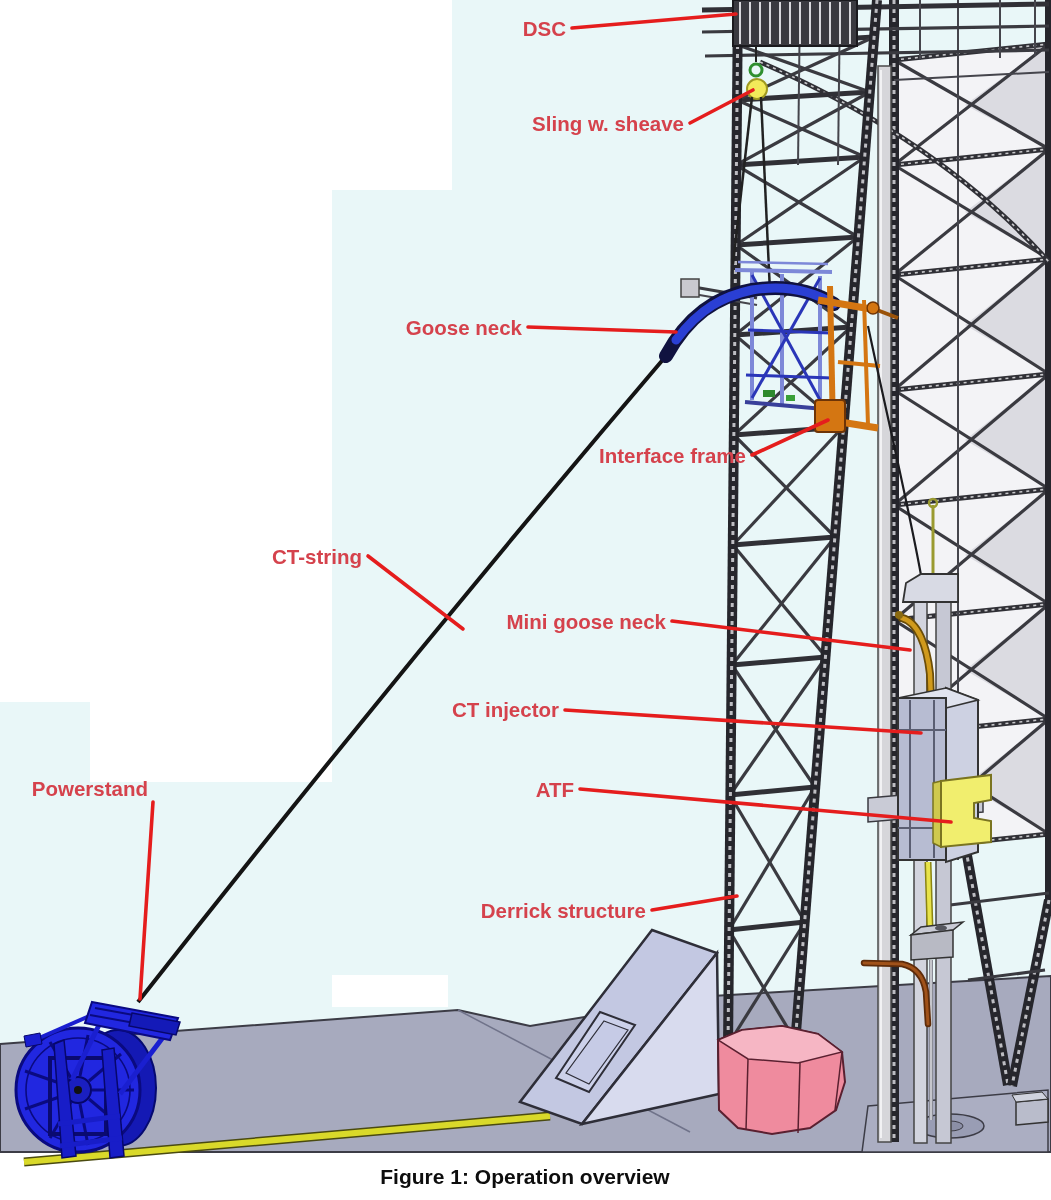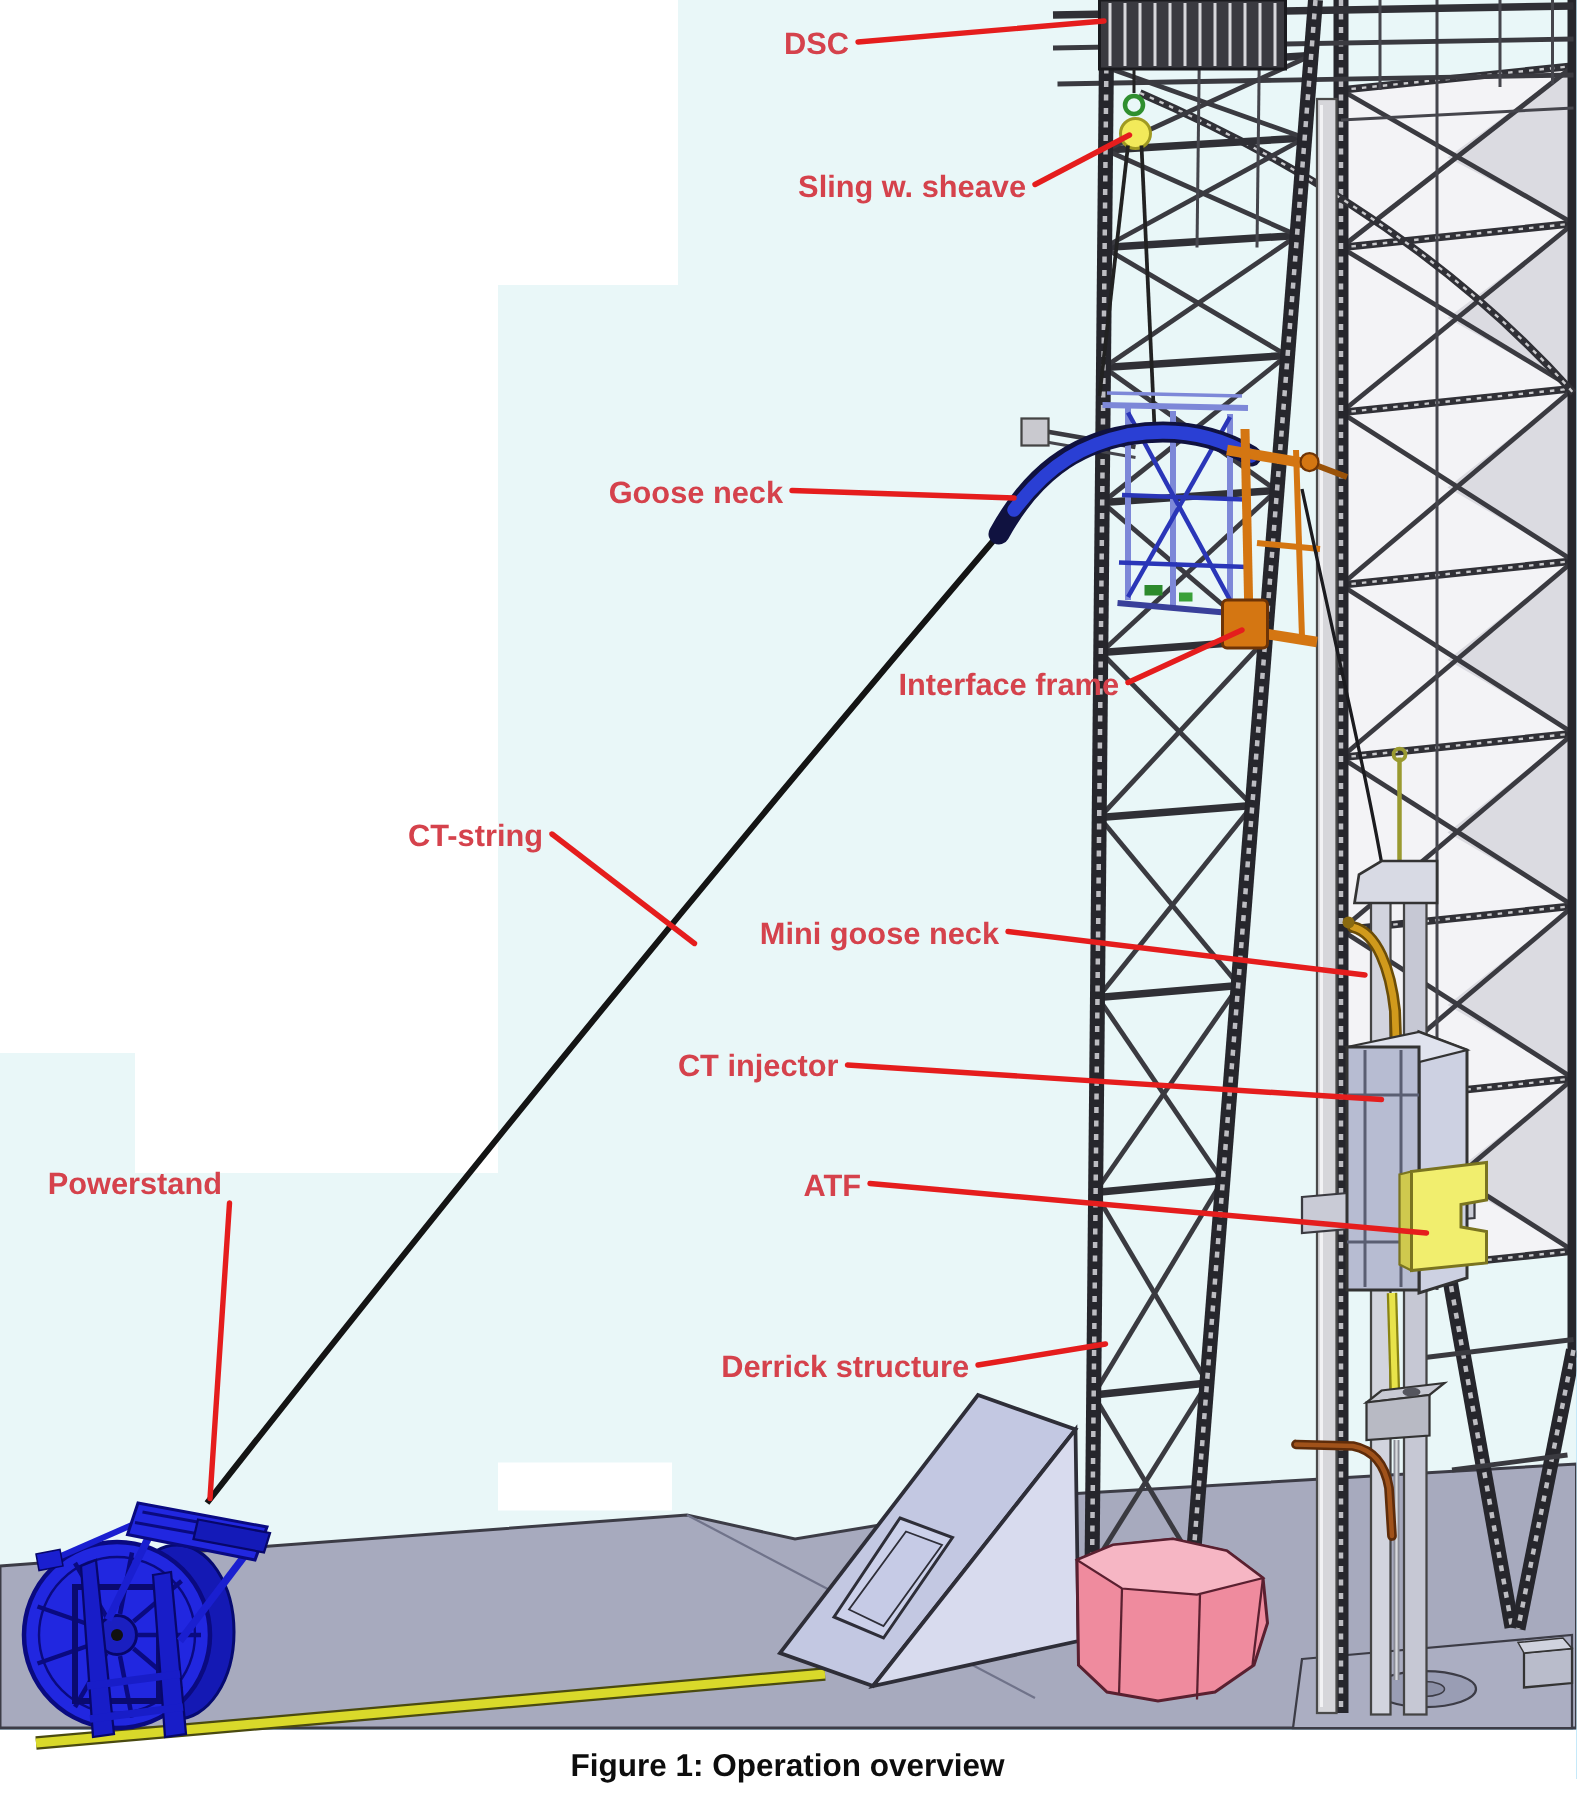--- a/index.html
+++ b/index.html
@@ -1,16 +1,16 @@
 <!DOCTYPE html>
 <html><head>
 <meta charset="utf-8">
 <style>
   html,body{margin:0;padding:0;background:#fff;}
-  #stage{position:relative;width:1051px;height:1200px;overflow:hidden;background:#0ea5e9;
+  #stage{position:relative;width:1051px;height:1200px;overflow:hidden;background:#0f766e;
          font-family:"Liberation Sans",sans-serif;}
   svg{display:block;}
   .lbl{font-family:"Liberation Sans",sans-serif;font-weight:700;font-size:20.5px;fill:#d5424c;}
   .cap{font-family:"Liberation Sans",sans-serif;font-weight:700;font-size:21px;fill:#0d0d0d;}
   .leader{stroke:#e51d1d;stroke-width:3.6;stroke-linecap:round;fill:none;}
   .t1{stroke:#303036;stroke-width:5;fill:none;}
   .t2{stroke:#3a3a40;stroke-width:3.2;fill:none;}
   .t3{stroke:#45454c;stroke-width:2;fill:none;}
   .leg{stroke:#26262c;stroke-width:10;fill:none;}
   .legd{stroke:#bdbdc2;stroke-width:3;stroke-dasharray:4 5;fill:none;}

